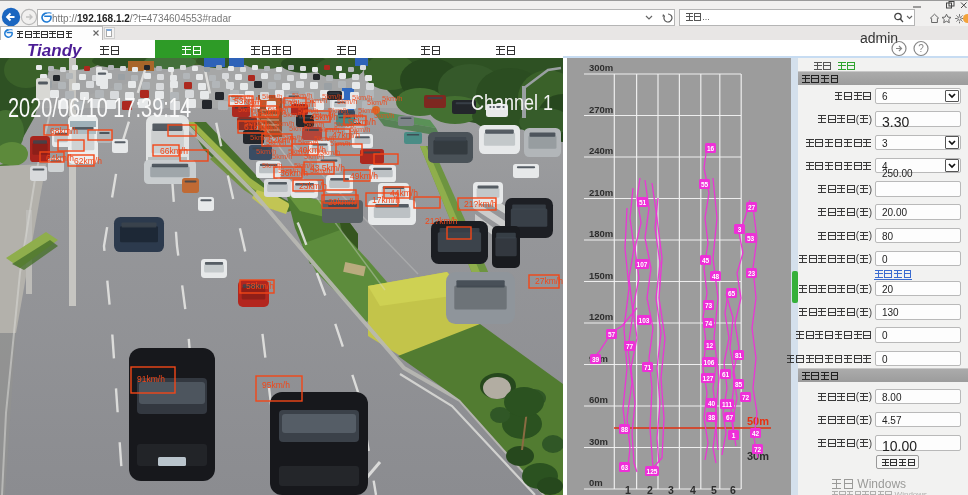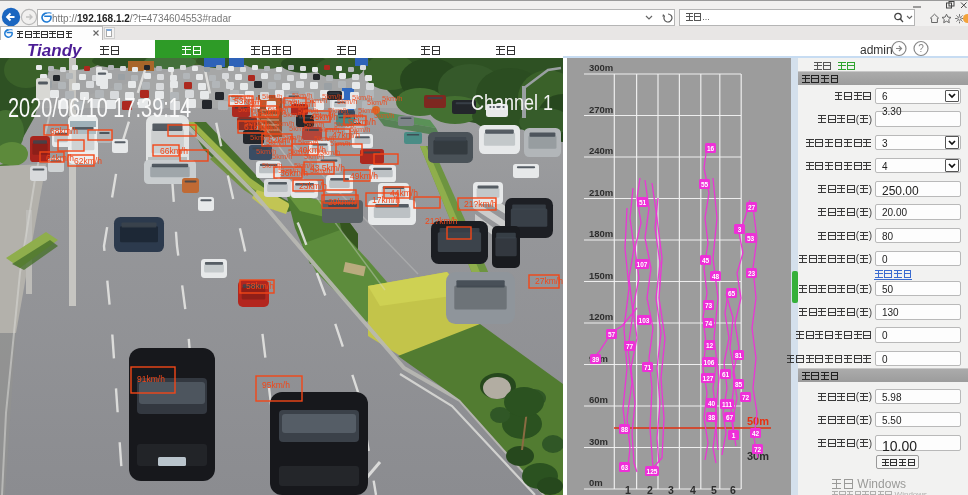--- a/index.html
+++ b/index.html
@@ -69,21 +69,21 @@
 <div class="abs" style="left:106px;top:29px;width:6px;height:8px;background:#fff;border:1px solid #aaa;border-top:2px solid #7da7d8"></div>
 <div class="abs" style="left:0;top:40px;width:968px;height:18px;background:#fff"></div>
 <div class="abs" style="left:27px;top:41px;font-size:17px;font-weight:bold;font-style:italic;color:#4c1d95;letter-spacing:0">Tiandy</div>
 <div class="abs" style="left:99px;top:44px;font-size:11px;color:#333"><i class="cj"></i><i class="cj v2"></i></div>
 <div class="abs" style="left:155px;top:40px;width:74px;height:18px;background:#2e9b27"></div>
 <div class="abs" style="left:181px;top:44px;font-size:11px;color:#fff"><i class="cj"></i><i class="cj v2"></i></div>
 <div class="abs" style="left:250px;top:44px;font-size:11px;color:#333"><i class="cj"></i><i class="cj v2"></i><i class="cj"></i><i class="cj v2"></i></div>
 <div class="abs" style="left:336px;top:44px;font-size:11px;color:#333"><i class="cj"></i><i class="cj v2"></i></div>
 <div class="abs" style="left:420px;top:44px;font-size:11px;color:#333"><i class="cj"></i><i class="cj v2"></i></div>
 <div class="abs" style="left:495px;top:44px;font-size:11px;color:#333"><i class="cj"></i><i class="cj v2"></i></div>
-<div class="abs" style="left:860px;top:43px;font-size:12px;color:#333">admin</div>
+<div class="abs" style="left:860px;top:30px;font-size:14px;color:#333">admin</div>
 <svg class="abs" style="left:891px;top:40px" width="40" height="17" viewBox="0 0 40 17">
 <circle cx="8" cy="8.5" r="7" fill="none" stroke="#888" stroke-width="1.2"></circle>
 <path d="M5 8.5h5M8 6l2.5 2.5L8 11" fill="none" stroke="#888" stroke-width="1.2"></path>
 <circle cx="30" cy="8.5" r="7" fill="none" stroke="#888" stroke-width="1.2"></circle>
 <text x="30" y="12" font-size="10" fill="#888" text-anchor="middle" font-family="Liberation Sans">?</text>
 </svg>
 <div class="abs" style="left:563px;top:56px;width:405px;height:2px;background:#c7dcf2"></div>
 <svg class="abs" style="left:0;top:58px" width="563" height="437" viewBox="0 0 563 437">
 <defs>
         <linearGradient id="rg" x1="0" y1="0" x2="0" y2="1">
@@ -817,67 +817,67 @@
 <div class="abs" style="left:801px;top:73px;font-size:10px;font-weight:bold;color:#222"><i class="cj"></i><i class="cj v2"></i><i class="cj"></i><i class="cj v2"></i></div>
 <div class="abs" style="left:692px;top:90.5px;width:180px;font-size:10px;color:#3a3a3a;text-align:right"><i class="cj"></i><i class="cj v2"></i><i class="cj"></i><i class="cj v2"></i></div>
 <div class="abs" style="left:875px;top:88px;width:86px;height:15.5px;background:#fdfdfd;border:1px solid #b9b9b9;border-radius:2px"></div>
 <div class="abs" style="left:882px;top:91px;font-size:10px;color:#222">6</div>
 <div class="abs" style="left:945px;top:89.5px;width:13.5px;height:12.5px;background:#fff;border:1px solid #555;border-radius:1px"></div>
 <svg class="abs" style="left:948px;top:93px" width="8" height="6" viewBox="0 0 8 6">
       <path d="M1 1l3 3 3-3" stroke="#111" stroke-width="1.7" fill="none"></path>
     </svg>
 <div class="abs" style="left:692px;top:113.5px;width:180px;font-size:10px;color:#3a3a3a;text-align:right"><i class="cj"></i><i class="cj v2"></i><i class="cj"></i><i class="cj v2"></i>(<i class="cj"></i>)</div>
 <div class="abs" style="left:875px;top:111px;width:86px;height:15.5px;background:#fdfdfd;border:1px solid #b9b9b9;border-radius:2px"></div>
-<div class="abs" style="left:882px;top:106px;font-size:10px;color:#222">3.30</div>
+<div class="abs" style="left:882px;top:114px;font-size:14px;color:#222">3.30</div>
 <div class="abs" style="left:692px;top:137.0px;width:180px;font-size:10px;color:#3a3a3a;text-align:right"><i class="cj"></i><i class="cj v2"></i><i class="cj"></i><i class="cj v2"></i><i class="cj"></i><i class="cj v2"></i><i class="cj"></i></div>
 <div class="abs" style="left:875px;top:134.5px;width:86px;height:15.5px;background:#fdfdfd;border:1px solid #b9b9b9;border-radius:2px"></div>
 <div class="abs" style="left:882px;top:137.5px;font-size:10px;color:#222">3</div>
 <div class="abs" style="left:945px;top:136.0px;width:13.5px;height:12.5px;background:#fff;border:1px solid #555;border-radius:1px"></div>
 <svg class="abs" style="left:948px;top:139.5px" width="8" height="6" viewBox="0 0 8 6">
       <path d="M1 1l3 3 3-3" stroke="#111" stroke-width="1.7" fill="none"></path>
     </svg>
 <div class="abs" style="left:692px;top:160.0px;width:180px;font-size:10px;color:#3a3a3a;text-align:right"><i class="cj"></i><i class="cj v2"></i><i class="cj"></i><i class="cj v2"></i><i class="cj"></i><i class="cj v2"></i><i class="cj"></i></div>
 <div class="abs" style="left:875px;top:157.5px;width:86px;height:15.5px;background:#fdfdfd;border:1px solid #b9b9b9;border-radius:2px"></div>
 <div class="abs" style="left:882px;top:160.5px;font-size:10px;color:#222">4</div>
 <div class="abs" style="left:945px;top:159.0px;width:13.5px;height:12.5px;background:#fff;border:1px solid #555;border-radius:1px"></div>
 <svg class="abs" style="left:948px;top:162.5px" width="8" height="6" viewBox="0 0 8 6">
       <path d="M1 1l3 3 3-3" stroke="#111" stroke-width="1.7" fill="none"></path>
     </svg>
 <div class="abs" style="left:692px;top:183.5px;width:180px;font-size:10px;color:#3a3a3a;text-align:right"><i class="cj"></i><i class="cj v2"></i><i class="cj"></i><i class="cj v2"></i>(<i class="cj"></i>)</div>
 <div class="abs" style="left:875px;top:181px;width:86px;height:15.5px;background:#fdfdfd;border:1px solid #b9b9b9;border-radius:2px"></div>
-<div class="abs" style="left:882px;top:184px;font-size:12px;color:#222">250.00</div>
+<div class="abs" style="left:882px;top:168px;font-size:10px;color:#222">250.00</div>
 <div class="abs" style="left:692px;top:206.5px;width:180px;font-size:10px;color:#3a3a3a;text-align:right"><i class="cj"></i><i class="cj v2"></i><i class="cj"></i><i class="cj v2"></i>(<i class="cj"></i>)</div>
 <div class="abs" style="left:875px;top:204px;width:86px;height:15.5px;background:#fdfdfd;border:1px solid #b9b9b9;border-radius:2px"></div>
 <div class="abs" style="left:882px;top:207px;font-size:10px;color:#222">20.00</div>
 <div class="abs" style="left:692px;top:230.0px;width:180px;font-size:10px;color:#3a3a3a;text-align:right"><i class="cj"></i><i class="cj v2"></i><i class="cj"></i><i class="cj v2"></i>(<i class="cj"></i>)</div>
 <div class="abs" style="left:875px;top:227.5px;width:86px;height:15.5px;background:#fdfdfd;border:1px solid #b9b9b9;border-radius:2px"></div>
 <div class="abs" style="left:882px;top:230.5px;font-size:10px;color:#222">80</div>
 <div class="abs" style="left:692px;top:253.0px;width:180px;font-size:10px;color:#3a3a3a;text-align:right"><i class="cj"></i><i class="cj v2"></i><i class="cj"></i><i class="cj v2"></i><i class="cj"></i><i class="cj v2"></i>(<i class="cj"></i>)</div>
 <div class="abs" style="left:875px;top:250.5px;width:86px;height:15.5px;background:#fdfdfd;border:1px solid #b9b9b9;border-radius:2px"></div>
 <div class="abs" style="left:882px;top:253.5px;font-size:10px;color:#222">0</div>
 <div class="abs" style="left:874px;top:268px;font-size:10px;color:#3a6bd0;border-bottom:1px solid #3a6bd0;padding-bottom:0px"><i class="cj"></i><i class="cj v2"></i><i class="cj"></i><i class="cj v2"></i></div>
 <div class="abs" style="left:692px;top:283.0px;width:180px;font-size:10px;color:#3a3a3a;text-align:right"><i class="cj"></i><i class="cj v2"></i><i class="cj"></i><i class="cj v2"></i><i class="cj"></i><i class="cj v2"></i>(<i class="cj"></i>)</div>
 <div class="abs" style="left:875px;top:280.5px;width:86px;height:15.5px;background:#fdfdfd;border:1px solid #b9b9b9;border-radius:2px"></div>
-<div class="abs" style="left:882px;top:283.5px;font-size:10px;color:#222">50</div>
+<div class="abs" style="left:882px;top:283.5px;font-size:10px;color:#222">20</div>
 <div class="abs" style="left:692px;top:306.5px;width:180px;font-size:10px;color:#3a3a3a;text-align:right"><i class="cj"></i><i class="cj v2"></i><i class="cj"></i><i class="cj v2"></i><i class="cj"></i><i class="cj v2"></i>(<i class="cj"></i>)</div>
 <div class="abs" style="left:875px;top:304px;width:86px;height:15.5px;background:#fdfdfd;border:1px solid #b9b9b9;border-radius:2px"></div>
 <div class="abs" style="left:882px;top:307px;font-size:10px;color:#222">130</div>
 <div class="abs" style="left:692px;top:329.5px;width:180px;font-size:10px;color:#3a3a3a;text-align:right"><i class="cj"></i><i class="cj v2"></i><i class="cj"></i><i class="cj v2"></i><i class="cj"></i><i class="cj v2"></i><i class="cj"></i><i class="cj v2"></i></div>
 <div class="abs" style="left:875px;top:327px;width:86px;height:15.5px;background:#fdfdfd;border:1px solid #b9b9b9;border-radius:2px"></div>
 <div class="abs" style="left:882px;top:330px;font-size:10px;color:#222">0</div>
 <div class="abs" style="left:692px;top:353.0px;width:180px;font-size:10px;color:#3a3a3a;text-align:right"><i class="cj"></i><i class="cj v2"></i><i class="cj"></i><i class="cj v2"></i><i class="cj"></i><i class="cj v2"></i><i class="cj"></i><i class="cj v2"></i><i class="cj"></i></div>
 <div class="abs" style="left:875px;top:350.5px;width:86px;height:15.5px;background:#fdfdfd;border:1px solid #b9b9b9;border-radius:2px"></div>
 <div class="abs" style="left:882px;top:353.5px;font-size:10px;color:#222">0</div>
 <div class="abs" style="left:798px;top:368px;width:170px;height:14px;background:linear-gradient(#ababab,#9c9c9c);border-top:1px solid #c8c8c8"></div>
 <div class="abs" style="left:801px;top:370px;font-size:10px;font-weight:bold;color:#222"><i class="cj"></i><i class="cj v2"></i><i class="cj"></i><i class="cj v2"></i></div>
 <div class="abs" style="left:692px;top:391.0px;width:180px;font-size:10px;color:#3a3a3a;text-align:right"><i class="cj"></i><i class="cj v2"></i><i class="cj"></i><i class="cj v2"></i>(<i class="cj"></i>)</div>
 <div class="abs" style="left:875px;top:388.5px;width:86px;height:15.5px;background:#fdfdfd;border:1px solid #b9b9b9;border-radius:2px"></div>
-<div class="abs" style="left:882px;top:391.5px;font-size:10px;color:#222">5.98</div>
+<div class="abs" style="left:882px;top:391.5px;font-size:10px;color:#222">8.00</div>
 <div class="abs" style="left:692px;top:414.0px;width:180px;font-size:10px;color:#3a3a3a;text-align:right"><i class="cj"></i><i class="cj v2"></i><i class="cj"></i><i class="cj v2"></i>(<i class="cj"></i>)</div>
 <div class="abs" style="left:875px;top:411.5px;width:86px;height:15.5px;background:#fdfdfd;border:1px solid #b9b9b9;border-radius:2px"></div>
-<div class="abs" style="left:882px;top:414.5px;font-size:10px;color:#222">5.50</div>
+<div class="abs" style="left:882px;top:414.5px;font-size:10px;color:#222">4.57</div>
 <div class="abs" style="left:692px;top:437.5px;width:180px;font-size:10px;color:#3a3a3a;text-align:right"><i class="cj"></i><i class="cj v2"></i><i class="cj"></i><i class="cj v2"></i>(<i class="cj"></i>)</div>
 <div class="abs" style="left:875px;top:435px;width:86px;height:15.5px;background:#fdfdfd;border:1px solid #b9b9b9;border-radius:2px"></div>
 <div class="abs" style="left:882px;top:438px;font-size:14px;color:#222">10.00</div>
 <div class="abs" style="left:876px;top:455px;width:43px;height:14px;background:#f6f6f5;border:1px solid #999;border-radius:2px"></div>
 <div class="abs" style="left:881px;top:457.5px;font-size:9px;color:#333"><i class="cj"></i><i class="cj v2"></i><i class="cj"></i><i class="cj v2"></i></div>
 <div class="abs" style="left:831px;top:477px;font-size:12px;color:#9a9a98"><i class="cj"></i><i class="cj v2"></i> Windows</div>
 <div class="abs" style="left:831px;top:490px;font-size:8px;color:#b0b0ae"><i class="cj"></i><i class="cj v2"></i><i class="cj"></i><i class="cj v2"></i><i class="cj"></i><i class="cj v2"></i><i class="cj"></i><i class="cj v2"></i> Windows</div>
 </div>
 </body></html>

